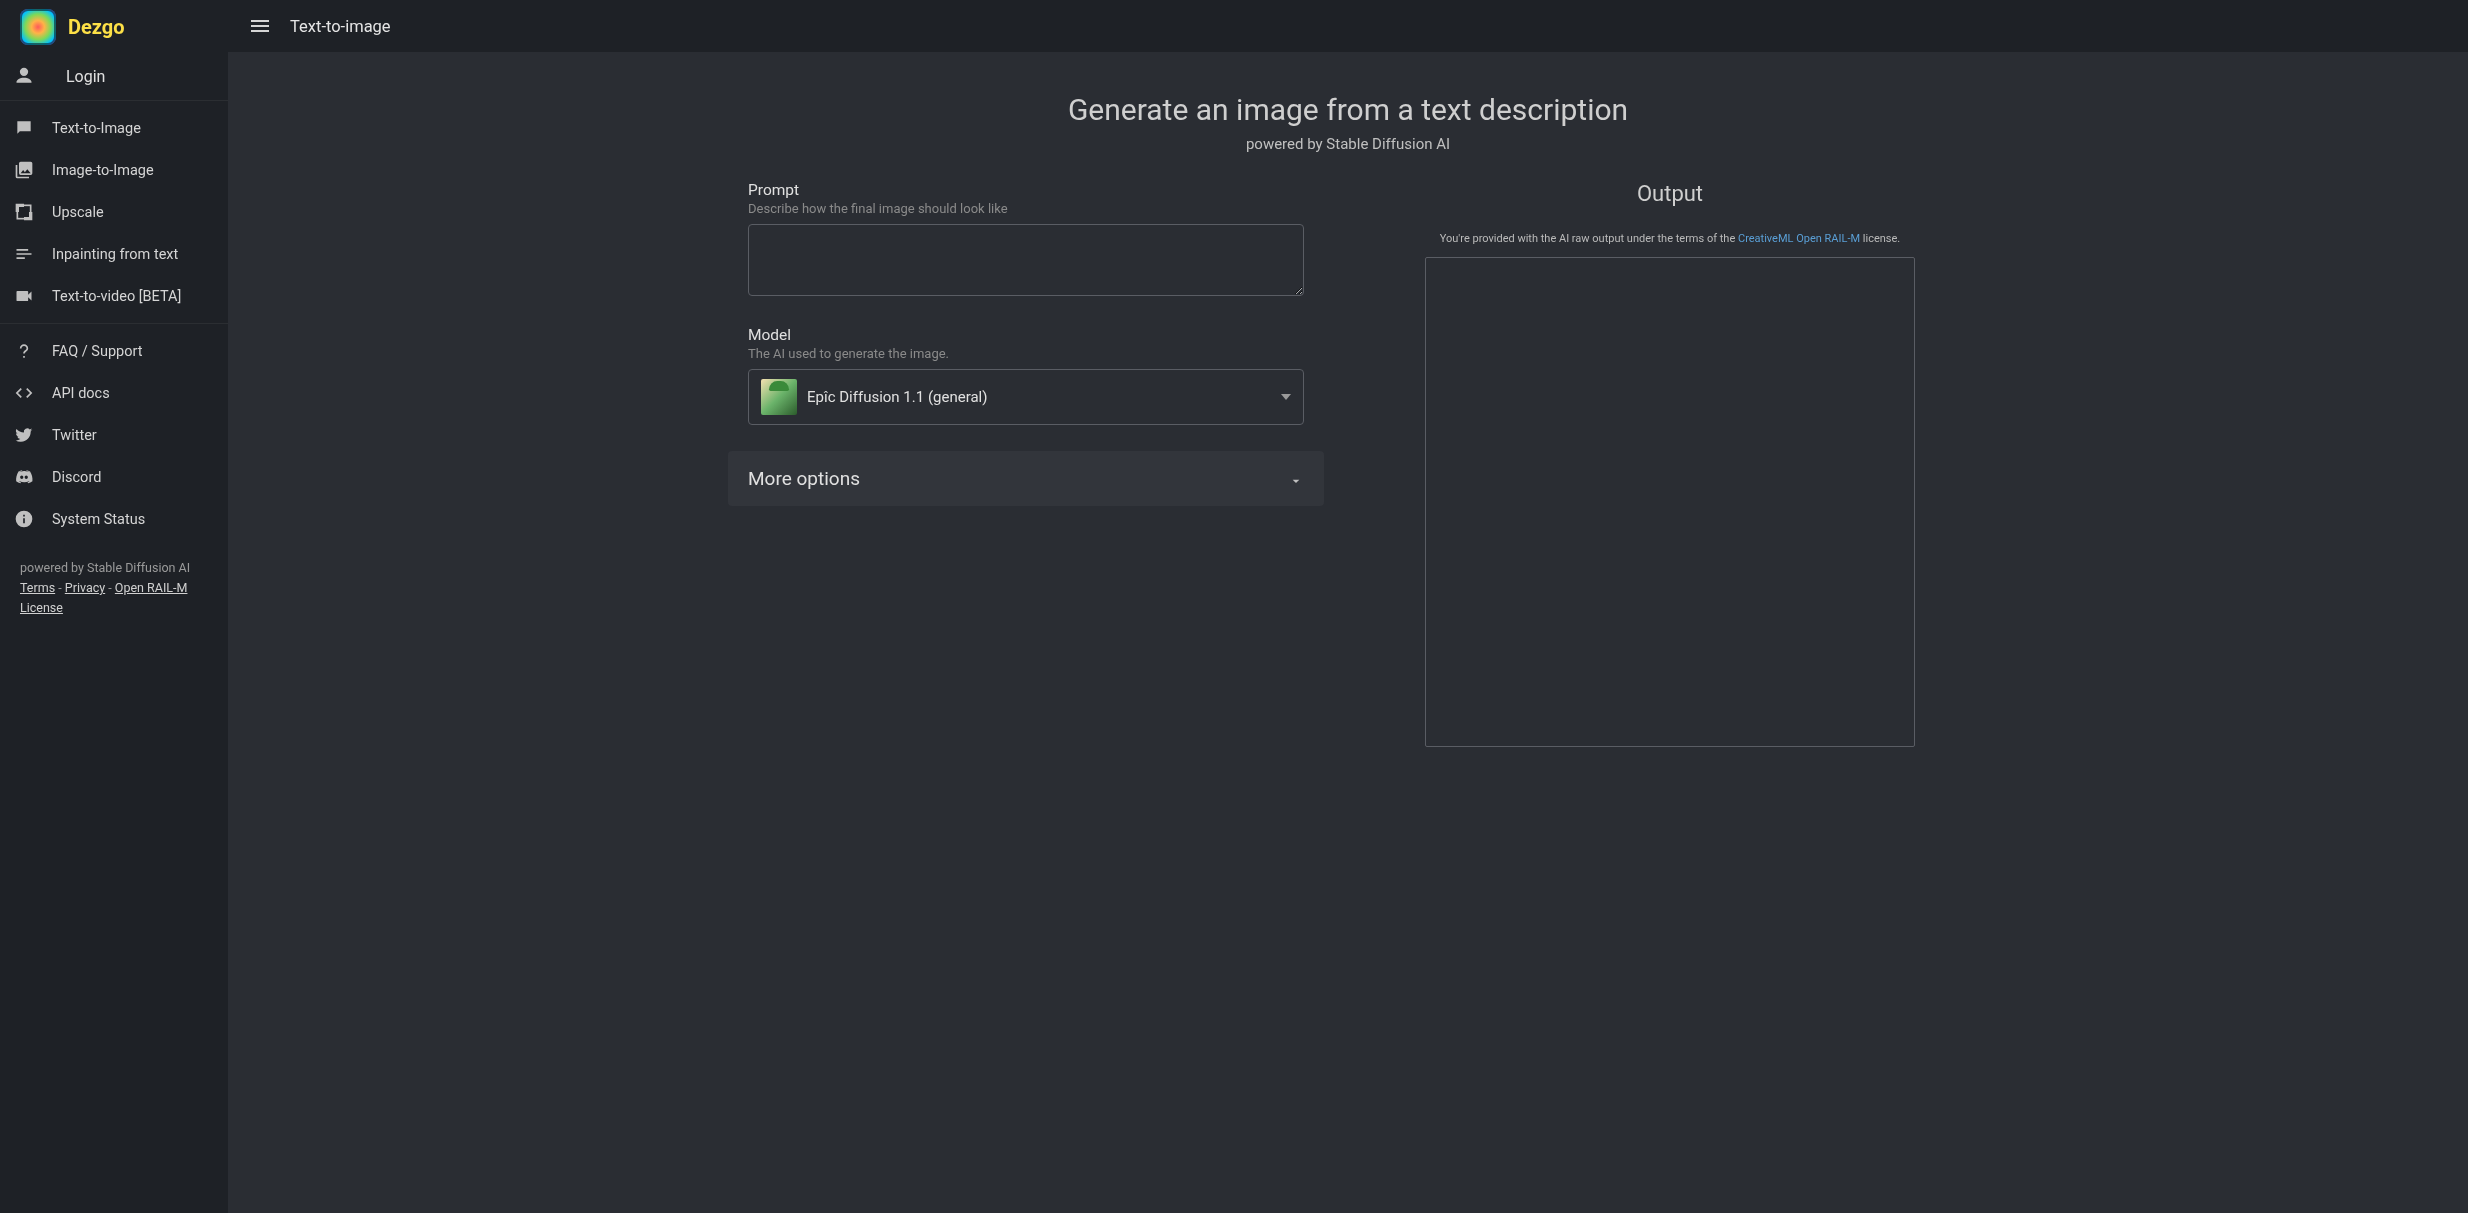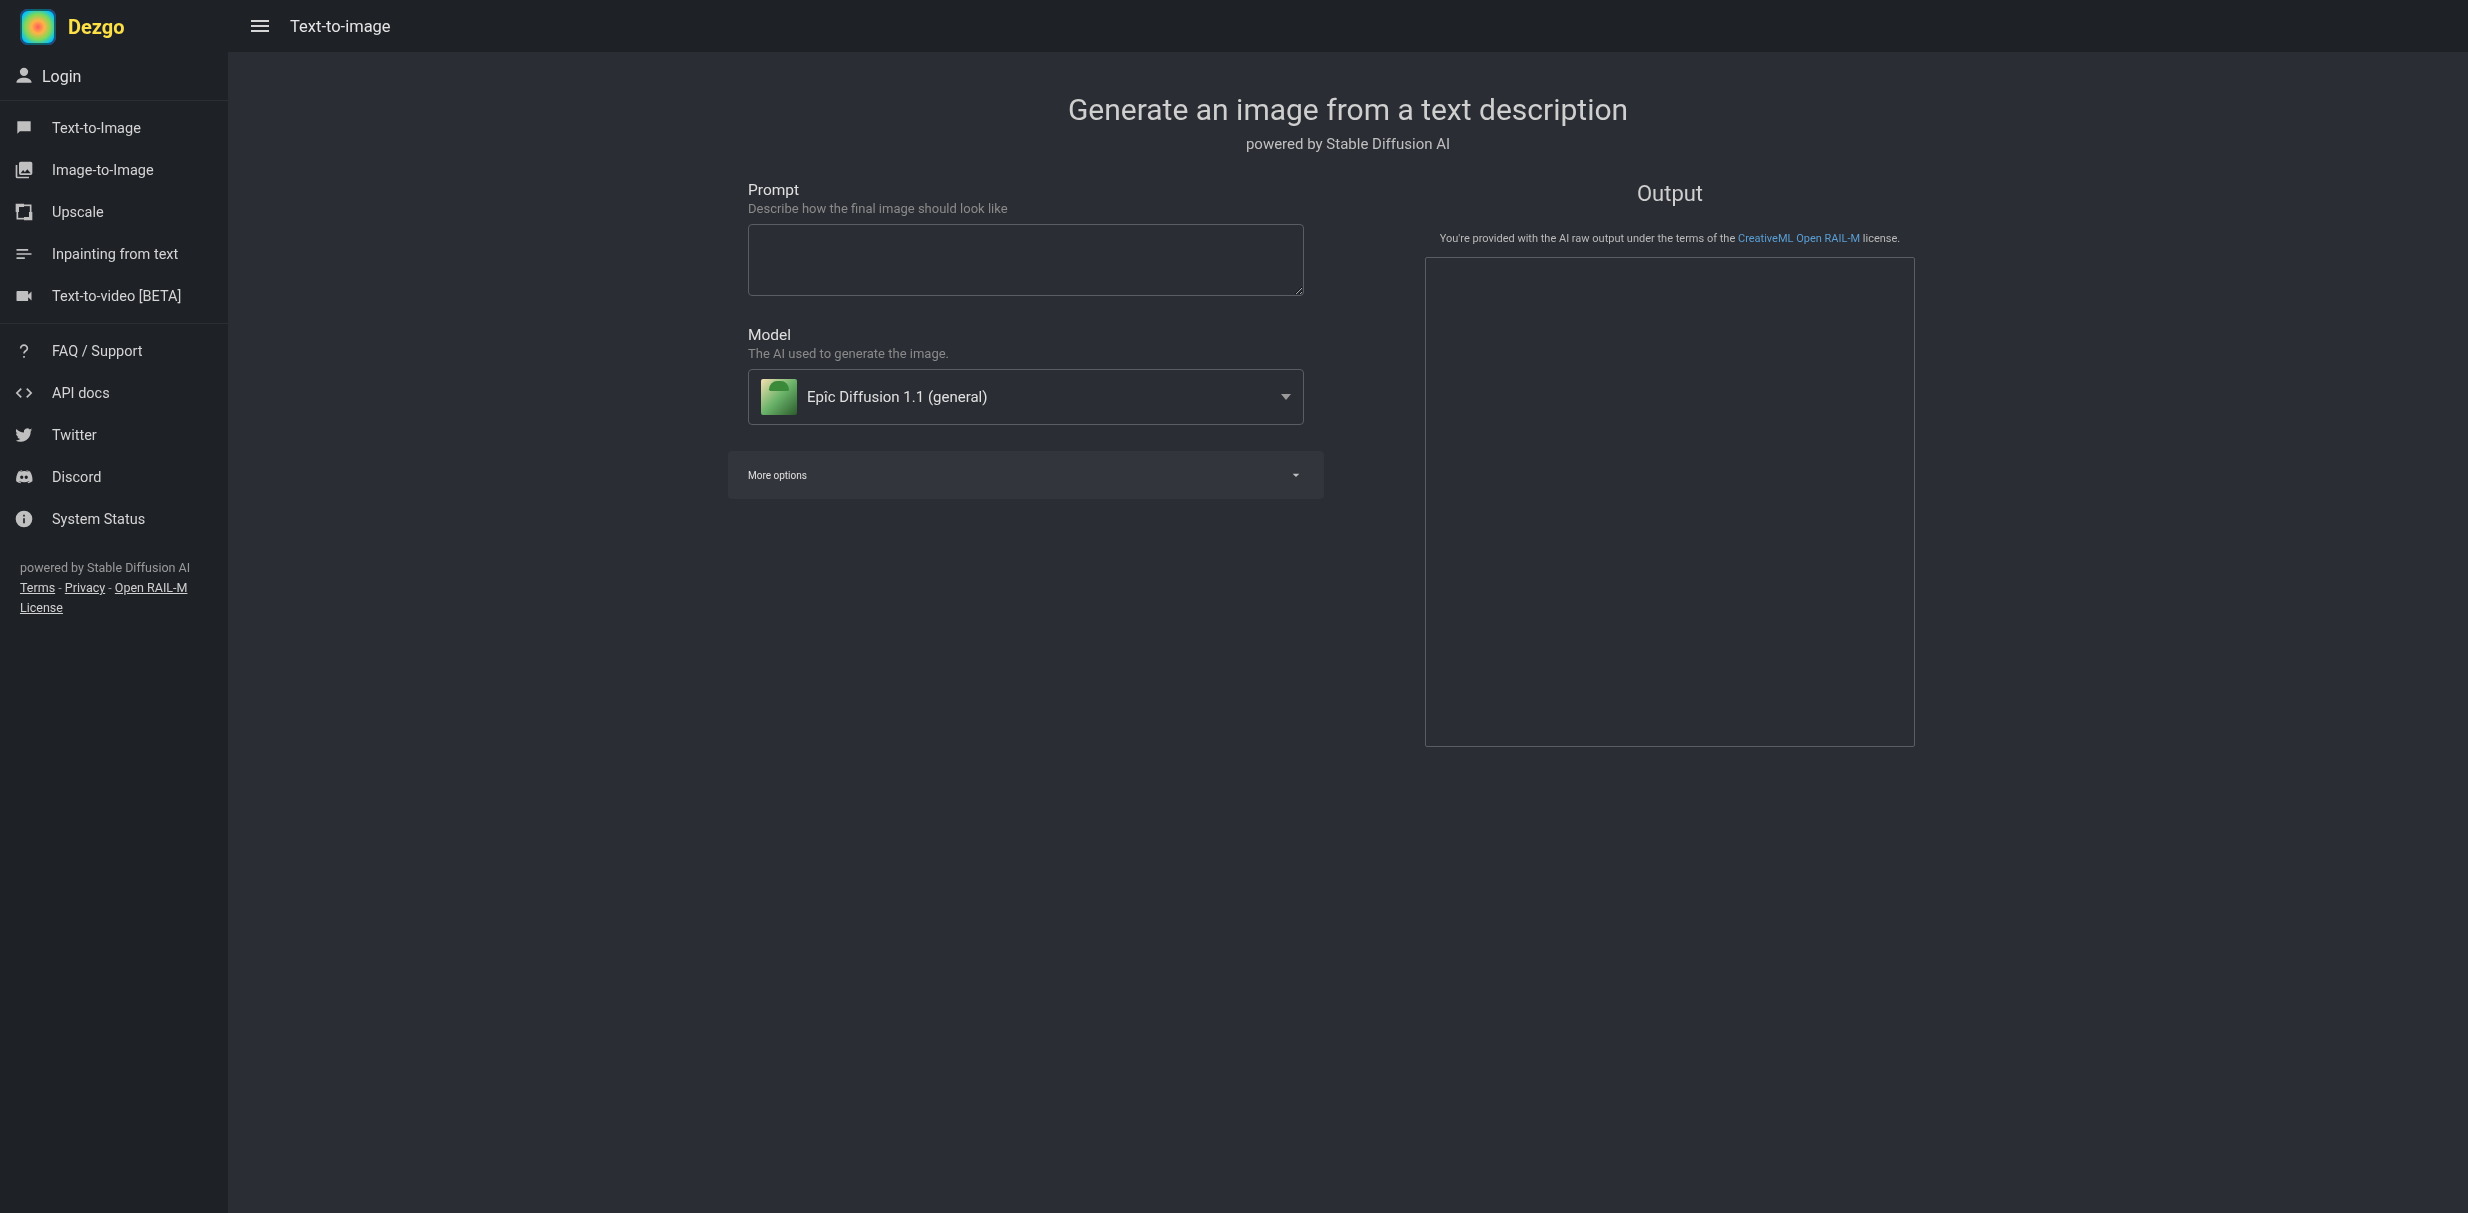--- a/index.html
+++ b/index.html
@@ -38,21 +38,21 @@
       flex-shrink: 0;
     }
     .logo-text {
       font-size: 20px;
       font-weight: 700;
       color: #fde047;
     }
     .account-row {
       display: flex;
       align-items: center;
-      gap: 8px;
+      gap: 32px;
       padding: 14px 14px 14px 14px;
       cursor: pointer;
     }
     .nav-group {
       border-top: 1px solid rgba(255,255,255,0.06);
       padding: 6px 0;
     }
     .nav-item {
       display: flex;
       align-items: center;
@@ -214,21 +214,21 @@
       border-top: 6px solid #9a9a9a;
     }
     .more-options {
       background: #32353b;
       border-radius: 4px;
       padding: 16px 20px;
       display: flex;
       align-items: center;
       justify-content: space-between;
       cursor: pointer;
-      font-size: 10px;
+      font-size: 19px;
       color: #e0e0e0;
       margin: 0 -20px;
     }
     .more-options .chevron {
       width: 16px;
       height: 16px;
     }
     .more-options .chevron svg {
       width: 16px;
       height: 16px;

